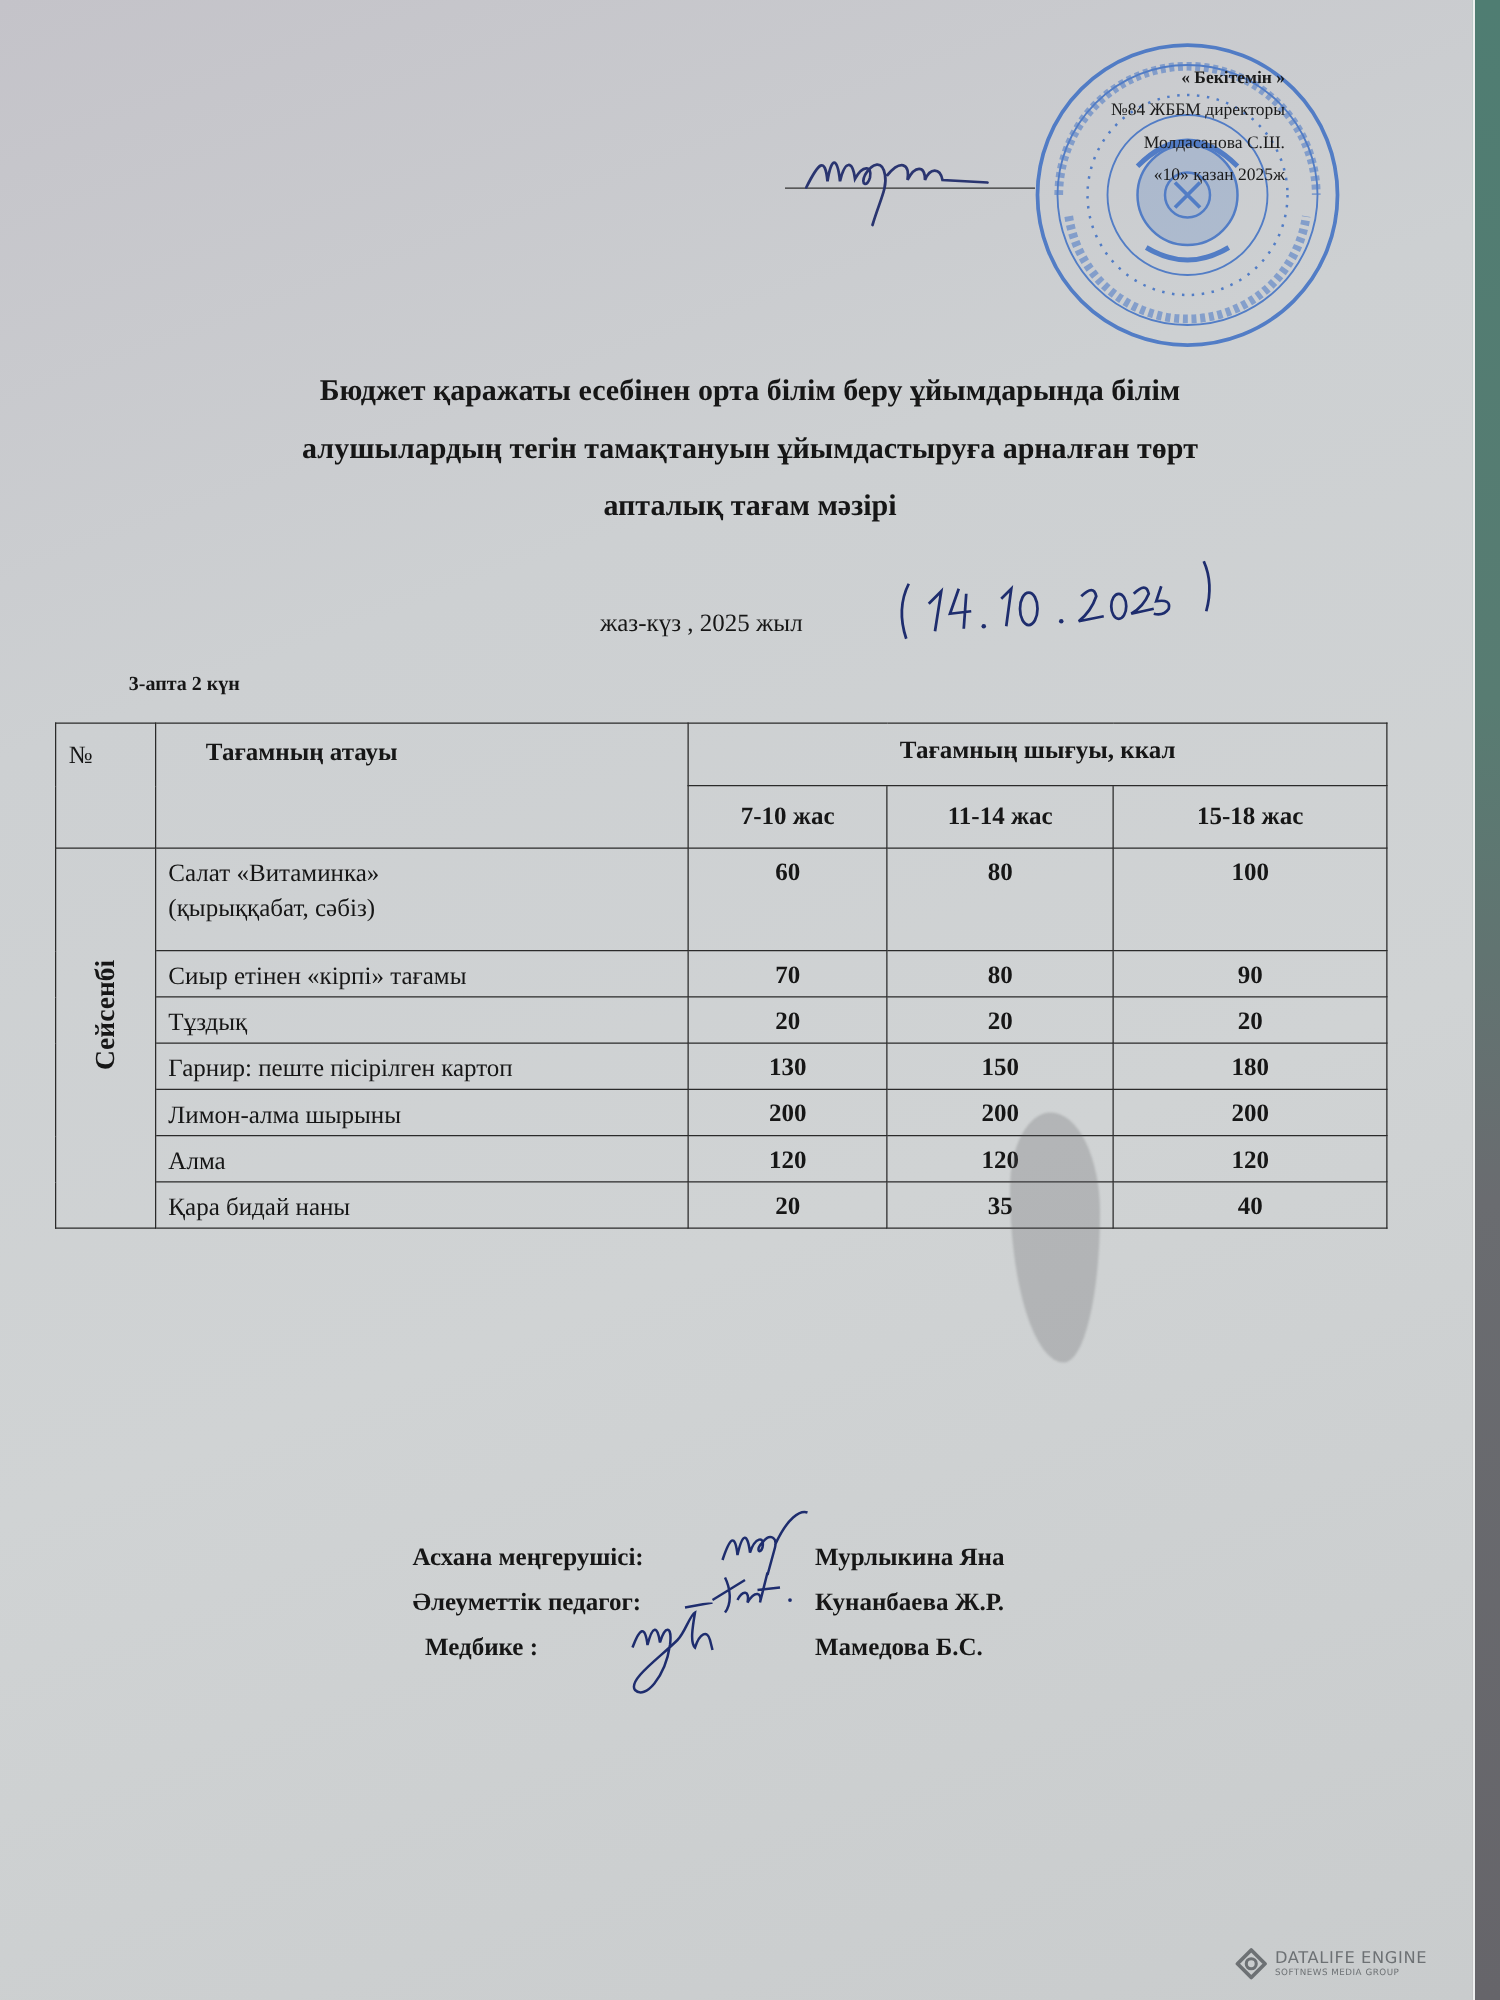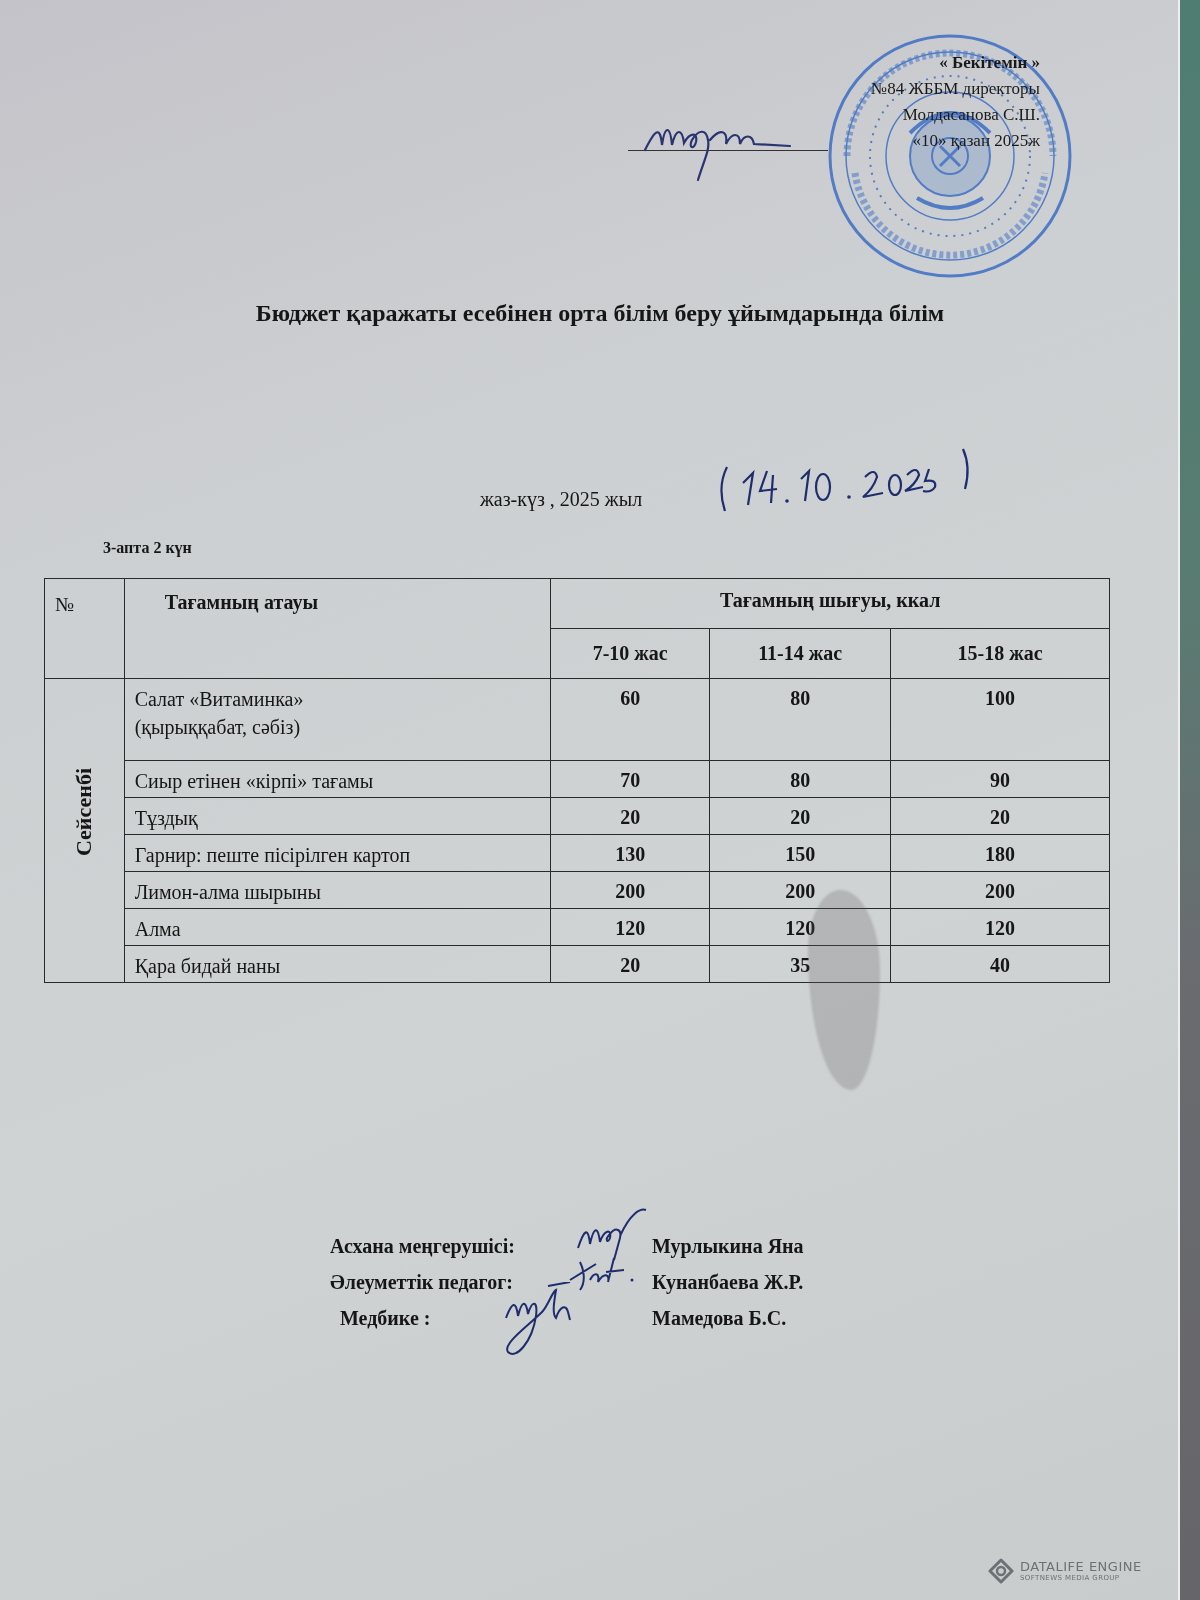--- a/index.html
+++ b/index.html
@@ -12,22 +12,22 @@
     .backdrop {
       position: absolute; right: 0; top: 0; width: 24px; height: 1600px;
       background: linear-gradient(to bottom, #4f7d72 0%, #587c72 35%, #6a6c70 60%, #66656a 100%);
     }
     .paper {
       position: absolute; left: 0; top: 0; width: 1178px; height: 1600px;
       background: linear-gradient(160deg, #c4c3c9 0%, #cdd0d2 30%, #d0d3d4 60%, #c9cccd 100%);
       border-right: 2px solid #eef0f0;
     }
     .approve {
-      position: absolute; right: 138px; top: 50px; text-align: right;
-      font-size: 17px; line-height: 26px; color: #1a1a1a; z-index: 3;
+      position: absolute; right: 150px; top: 50px; text-align: right;
+      font-size: 14px; line-height: 26px; color: #1a1a1a; z-index: 3;
     }
     .approve .bold { font-weight: bold; }
     .sig-line {
       position: absolute; left: 628px; top: 150px; width: 200px; height: 1px;
       background: #333; z-index: 3;
     }
     .stamp {
       position: absolute; left: 827px; top: 33px; width: 246px; height: 246px;
       border-radius: 50%; z-index: 2; opacity: 0.85;
     }
@@ -118,20 +118,22 @@
     <div>«10» қазан  2025ж</div>
   </div>
 
   <div class="sig-line"></div>
   <svg class="director-sig" width="160" height="80" viewBox="0 0 160 80">
     <path d="M5 40 C15 20 20 15 22 35 C25 15 30 15 32 35 C36 18 42 18 44 33 C50 22 58 22 56 32 C54 40 48 38 52 30 C58 20 66 18 68 30 C70 40 64 50 58 70 M70 30 C80 18 88 20 86 34 C92 22 100 22 100 34 C104 24 112 24 114 34 L150 36" fill="none" stroke="#2a3570" stroke-width="2.2" stroke-linecap="round"></path>
   </svg>
 
   <div class="title">
     <div>Бюджет қаражаты есебінен орта білім беру ұйымдарында білім</div>
+    <div>алушылардың тегін тамақтануын ұйымдастыруға арналған төрт</div>
+    <div>апталық тағам мәзірі</div>
   </div>
 
   <div class="season">жаз-күз , 2025 жыл</div>
   <svg class="handdate" width="270" height="70" viewBox="0 0 270 70">
     <title>( 14.10.2025 )</title>
     <path d="M12 22 Q2 42 10 66" fill="none" stroke="#1e2d6e" stroke-width="2.2"></path>
     <path d="M28 38 L38 28 L33 60" fill="none" stroke="#1e2d6e" stroke-width="2.2"></path>
     <path d="M52 26 L45 46 L62 44 M58 30 L56 58" fill="none" stroke="#1e2d6e" stroke-width="2.2"></path>
     <circle cx="72" cy="56" r="1.8" fill="#1e2d6e"></circle>
     <path d="M86 34 L94 26 L90 56" fill="none" stroke="#1e2d6e" stroke-width="2.2"></path>

